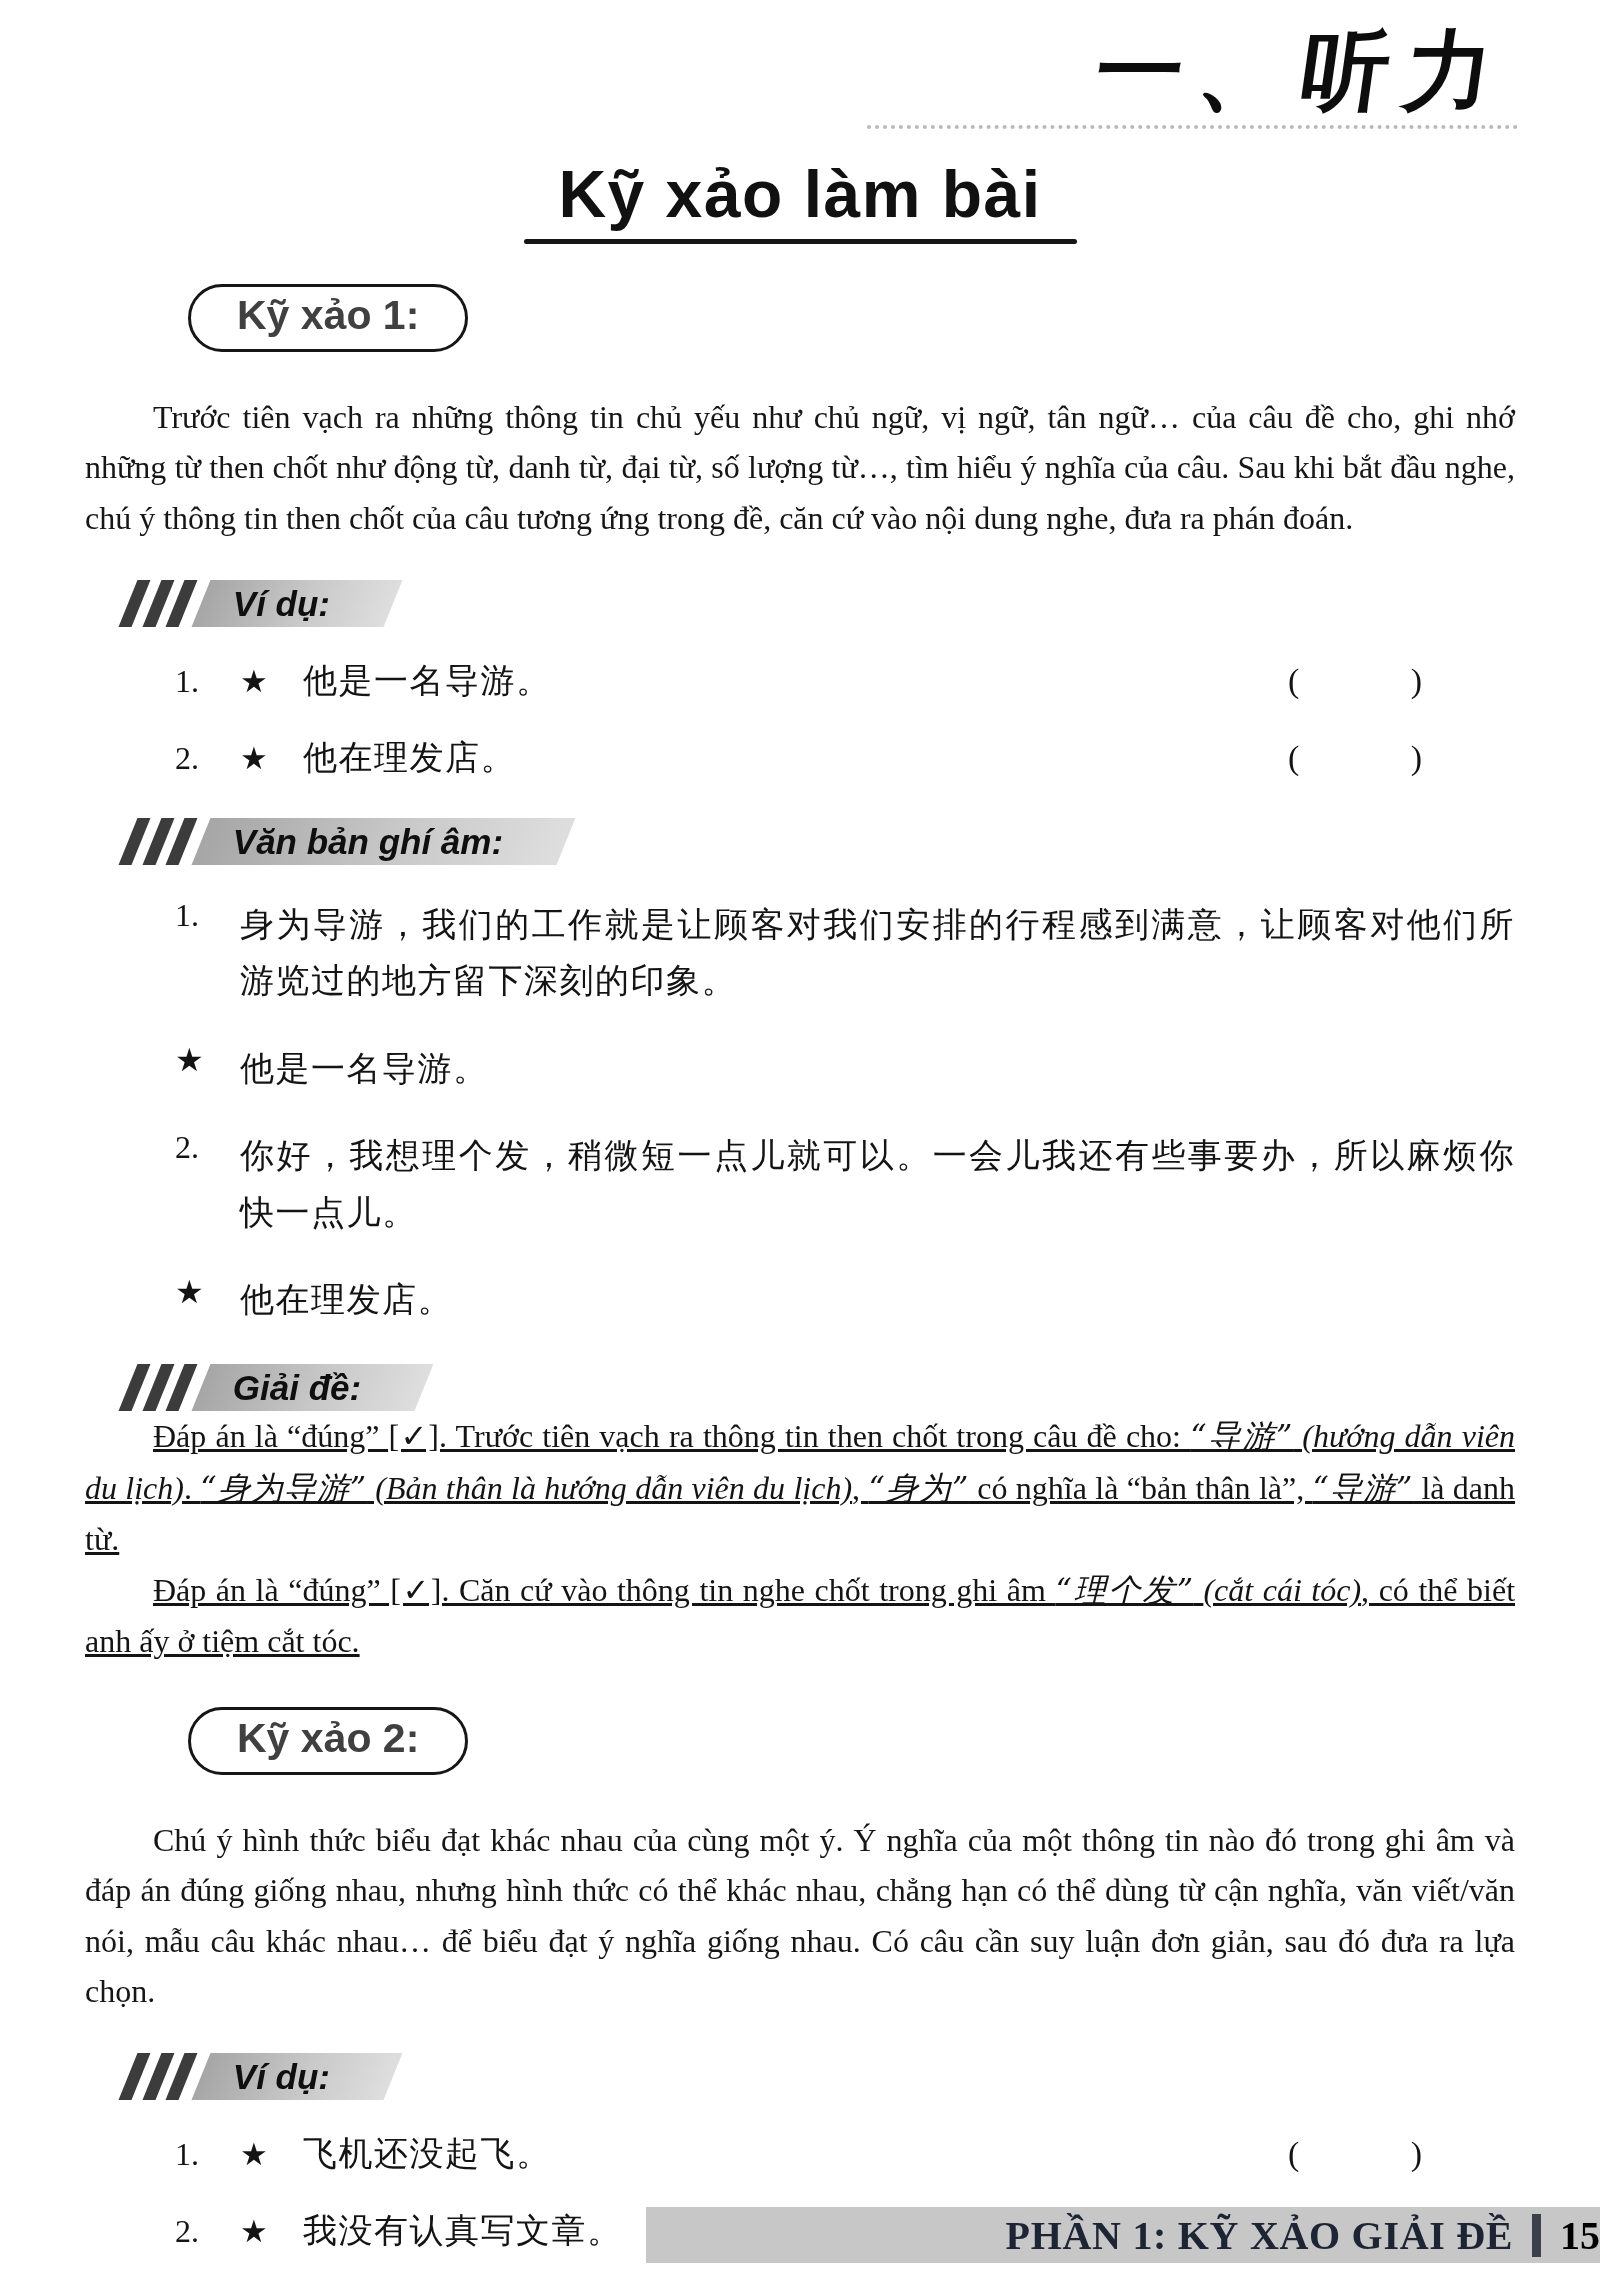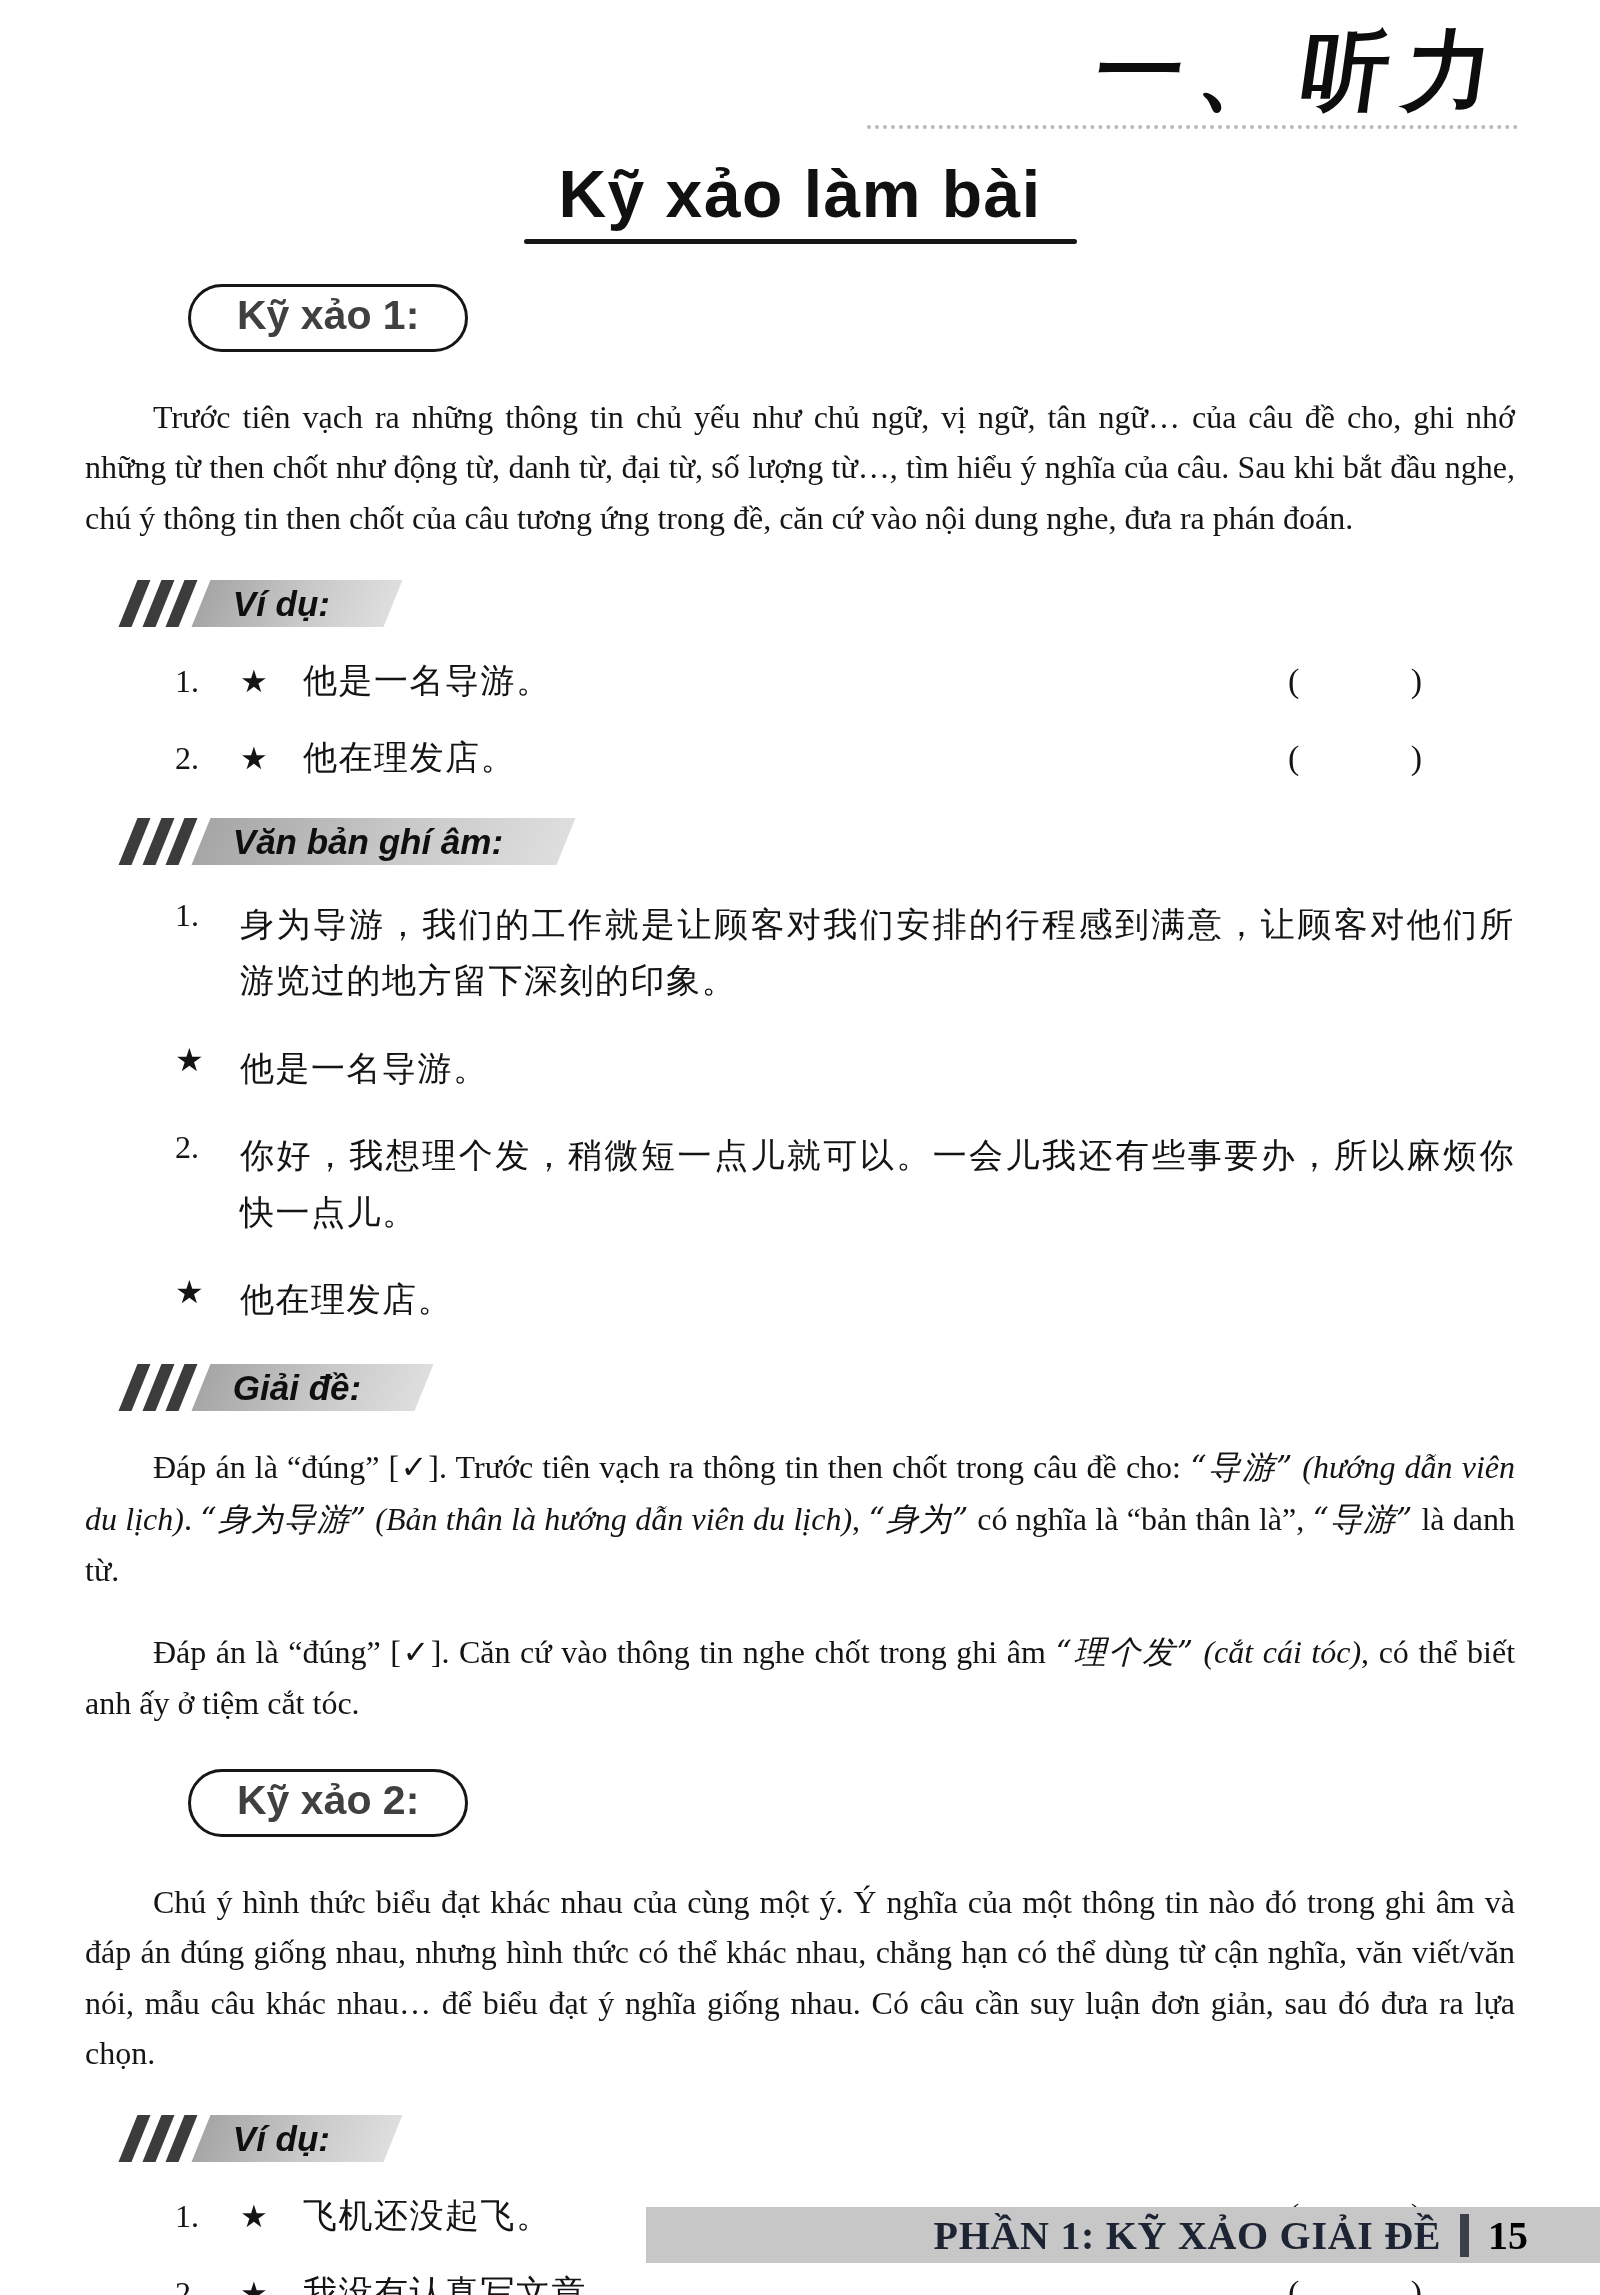--- a/index.html
+++ b/index.html
@@ -139,40 +139,39 @@
   }
 
   
   .tr-list { margin-top: 10.3px; }
   .tr-row { display: flex; margin-top: 31px; }
   .tr-marker { width: 65px; margin-left: 90px; flex: none; font-size: 32px; padding-top: 1.5px; }
   .tr-text { flex: 1; font-size: 34px; line-height: 1.66; text-align: justify; }
 
   
   .gd-para {
-    margin-top: 31px;
     font-size: 32px;
     line-height: 1.6;
     text-align: justify;
     text-indent: 68px;
+    text-decoration: underline;
   }
   .seg-i  { font-style: italic; }
   .seg-cn { font-style: italic; font-family: "DejaVu Serif", serif; letter-spacing: 0.7px; }
 
   
   .footer { position: absolute; left: 0; right: 0; bottom: 32px; }
   .footer-bar {
     margin-left: 646px;
     height: 56px;
     background: #c7c7c7;
     display: flex;
     align-items: center;
     justify-content: flex-end;
     gap: 19px;
-    padding-right: 72px;
   }
   .footer-title {
     font-family: "Liberation Serif", serif;
     font-weight: 700;
     font-size: 40px;
     color: #1d2434;
     letter-spacing: 0.7px;
     white-space: nowrap;
   }
   .footer-divider { width: 8.8px; height: 43px; background: #3b404b; }

